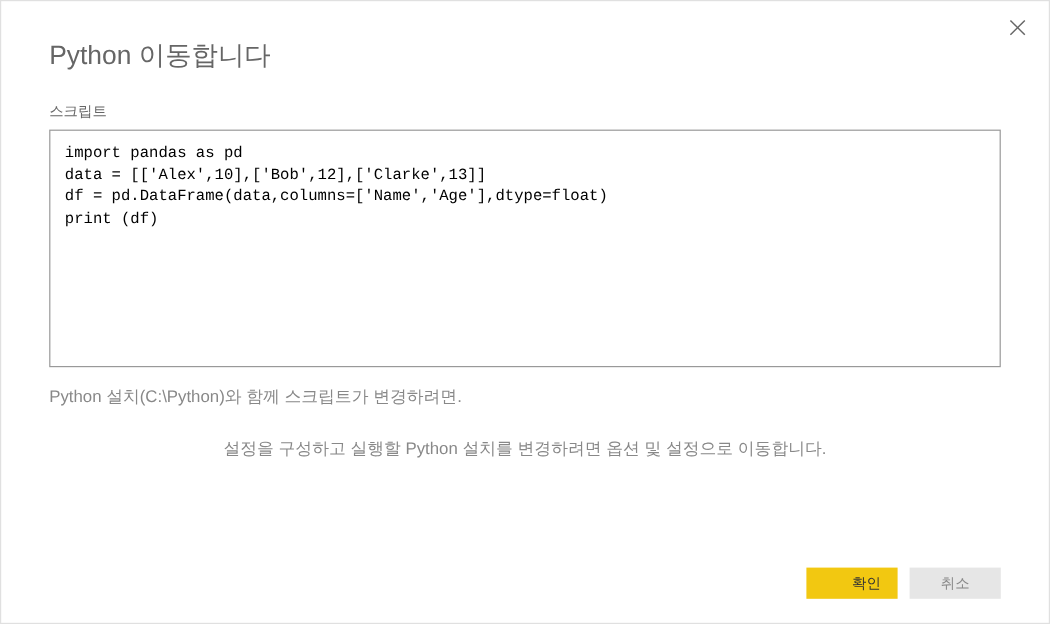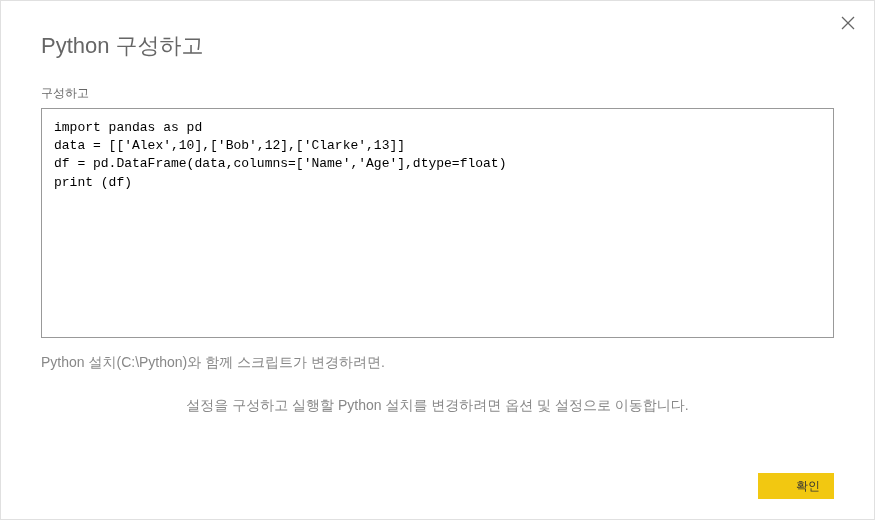--- a/index.html
+++ b/index.html
@@ -42,21 +42,21 @@
       color: #666666;
       margin-bottom: 24px;
     }
     .field-label {
       font-size: 12px;
       color: #666666;
       margin-bottom: 6px;
     }
     .script-box {
       width: 100%;
-      height: 230px;
+      height: 198px;
       border: 1px solid #999999;
       padding: 10px 12px;
       font-family: Consolas, "Courier New", monospace;
       font-size: 13px;
       line-height: 1.4;
       color: #000000;
       resize: none;
       outline: none;
       white-space: pre;
       overflow: auto;
@@ -102,29 +102,30 @@
 <body>
 
 <div class="close-btn">
   <svg viewBox="0 0 14 14">
     <line x1="1" y1="1" x2="13" y2="13" stroke="#666666" stroke-width="1.2"></line>
     <line x1="13" y1="1" x2="1" y2="13" stroke="#666666" stroke-width="1.2"></line>
   </svg>
 </div>
 
 <div class="dialog">
-  <h1 class="title">Python 구성하고</h1>
+  <h1 class="title">Python 이동합니다</h1>
 
-  <div class="field-label">구성하고</div>
+  <div class="field-label">스크립트</div>
 
   <textarea class="script-box" spellcheck="false" style="">import pandas as pd
 data = [['Alex',10],['Bob',12],['Clarke',13]]
 df = pd.DataFrame(data,columns=['Name','Age'],dtype=float)
 print (df)</textarea>
 
   <div class="info-text">Python 설치(C:\Python)와 함께 스크립트가 변경하려면.</div>
 
   <div class="info-text second">설정을 구성하고 실행할 Python 설치를 변경하려면 옵션 및 설정으로 이동합니다.</div>
 
   <div class="button-row">
     <button class="btn btn-primary">확인</button>
+    <button class="btn btn-secondary">취소</button>
   </div>
 </div>
 
 </body></html>

